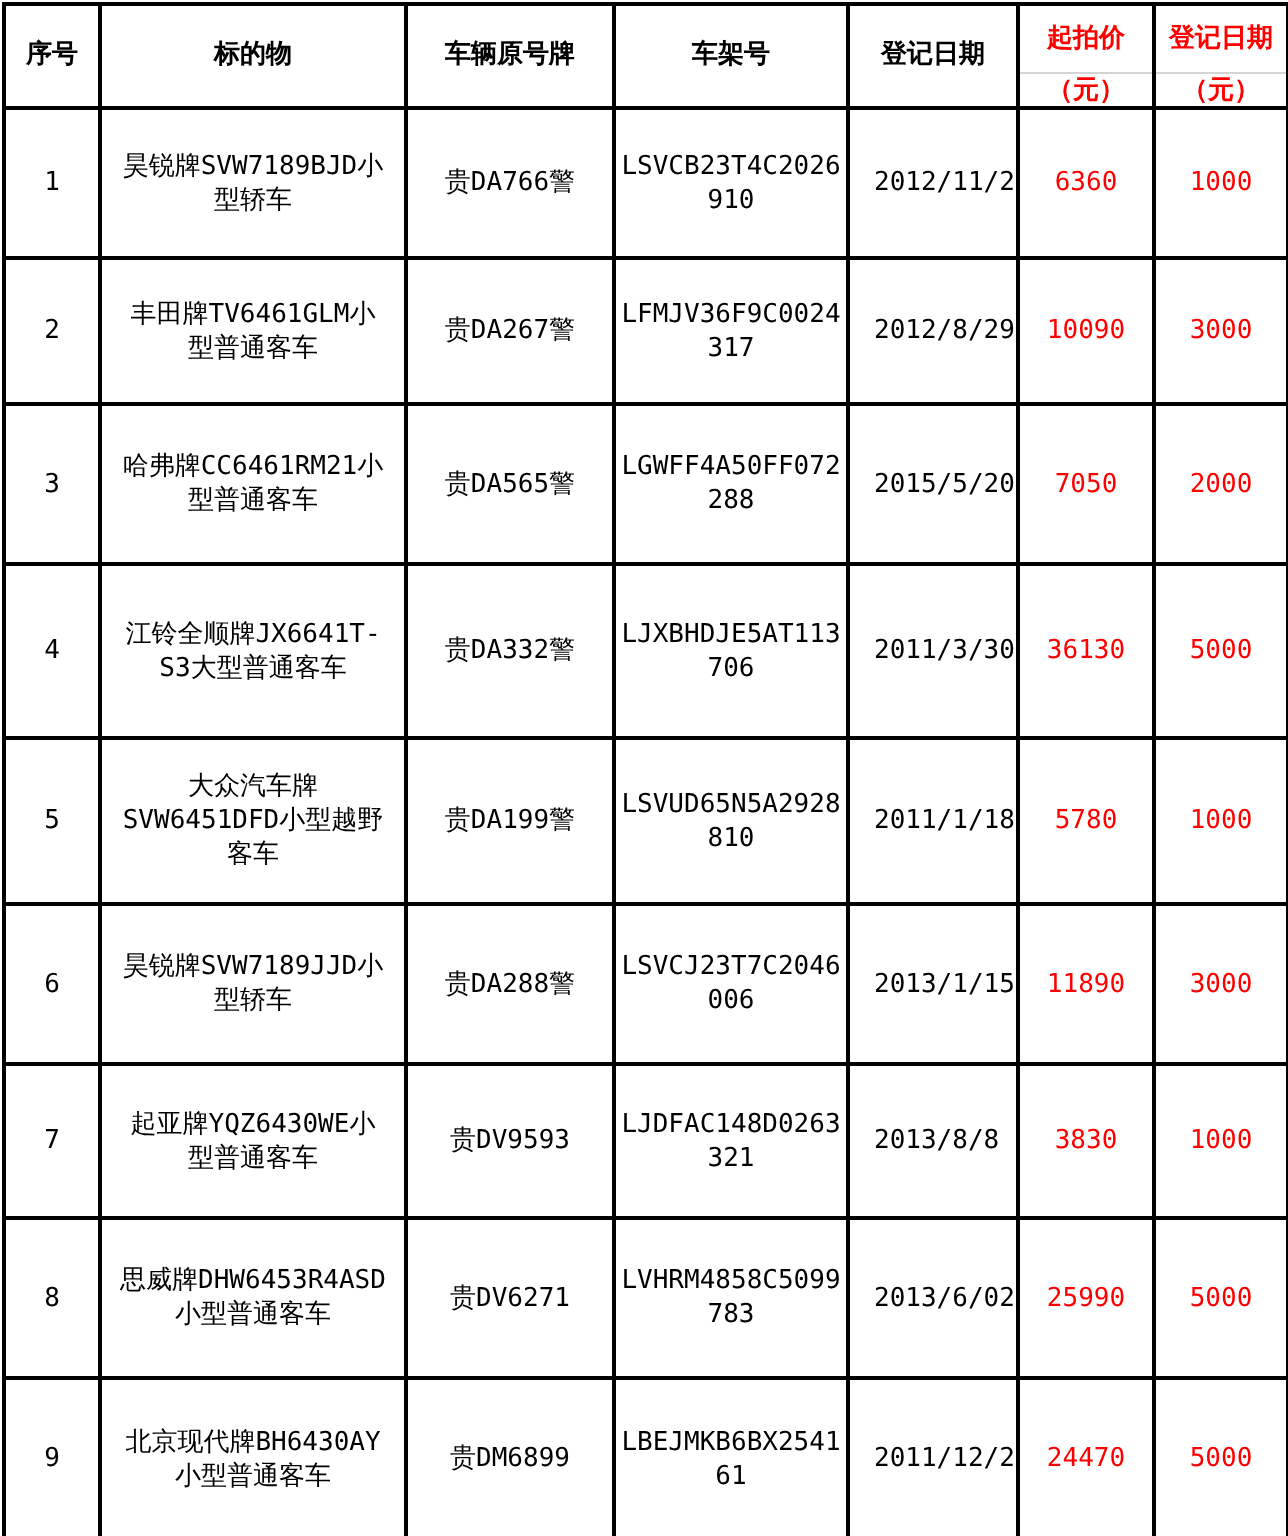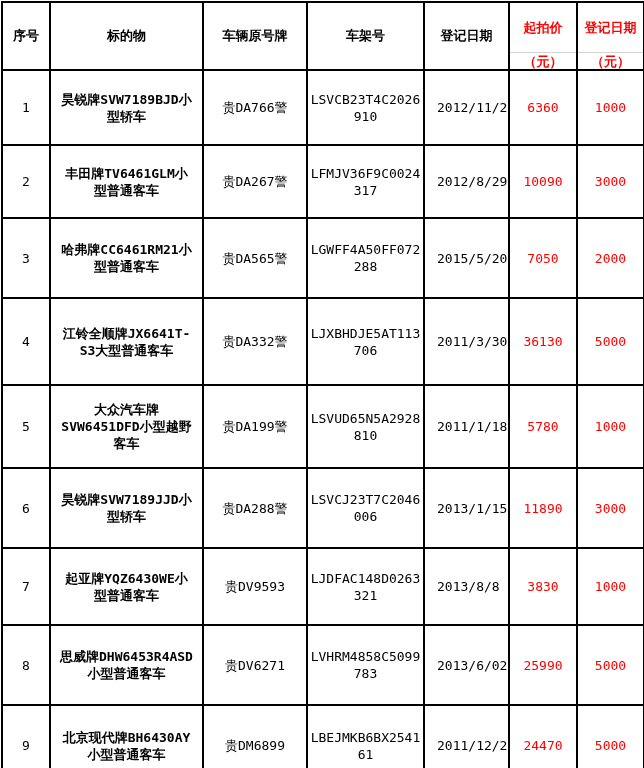--- a/index.html
+++ b/index.html
@@ -37,21 +37,21 @@
     font-weight: bold;
     font-size: 13px;
     padding: 2px 4px;
     line-height: 16px;
   }
   th.split { padding: 0; }
   th.red-col { color: #ff0000; }
   .split-wrap {
     display: flex;
     flex-direction: column;
-    height: 66px;
+    height: 50px;
   }
   .split-top {
     flex: 1 1 auto;
     display: flex;
     align-items: center;
     justify-content: center;
     border-bottom: 1px solid #d4d4d4;
     line-height: 15px;
     padding: 1px 2px;
   }
@@ -61,21 +61,21 @@
     align-items: center;
     justify-content: center;
     line-height: 15px;
     padding: 0 2px;
   }
   td {
     padding: 2px 6px;
     line-height: 17px;
   }
   td.c-no   { padding: 2px 2px; }
-  td.c-item { padding: 2px 8px; font-weight: bold; }
+  td.c-item { padding: 2px 8px; }
   td.c-vin  { padding: 16px 1px; word-break: break-all; }
   td.c-date { padding: 2px 12px; margin-left: 46px; }
   td.c-price, td.c-deposit { color: #ff0000; padding: 2px 2px; }
   
   tbody tr:nth-child(1) { height: 75px; }
   tbody tr:nth-child(2) { height: 73px; }
   tbody tr:nth-child(3) { height: 80px; }
   tbody tr:nth-child(4) { height: 87px; }
   tbody tr:nth-child(5) { height: 83px; }
   tbody tr:nth-child(6) { height: 80px; }

